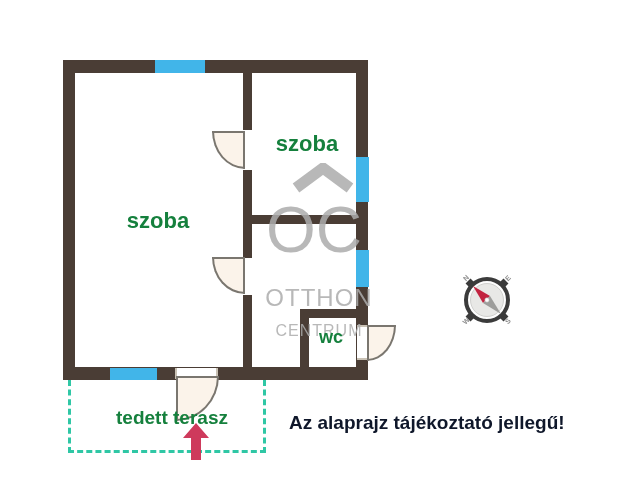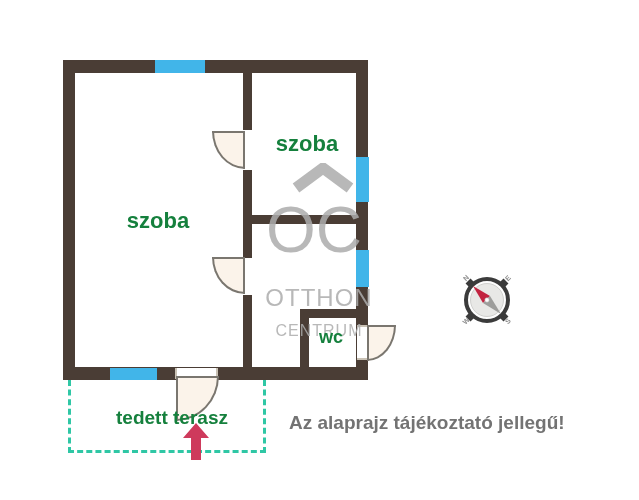--- a/index.html
+++ b/index.html
@@ -22,21 +22,21 @@
     position:absolute;color:rgba(172,172,172,0.85);font-weight:normal;z-index:5;
     white-space:nowrap;transform:translate(-50%,-50%);letter-spacing:1px;
   }
   .terrace{
     position:absolute;left:68px;top:380px;width:198px;height:73px;
     border-left:3px dashed #2fc7a5;border-right:3px dashed #2fc7a5;
     border-bottom:3px dashed #2fc7a5;box-sizing:border-box;z-index:1;
   }
   .disclaimer{
     position:absolute;left:289px;top:423px;transform:translateY(-50%);
-    font-size:19px;font-weight:bold;color:#737373;white-space:nowrap;z-index:6;
+    font-size:19px;font-weight:bold;color:#0f172a;white-space:nowrap;z-index:6;
   }
   .compass-ring{
     position:absolute;left:464px;top:277px;width:46px;height:46px;
     border:4px solid #3b3b3b;border-radius:50%;background:#fdfdfd;
     box-sizing:border-box;z-index:2;
   }
   .compass-inner{
     position:absolute;left:470px;top:283px;width:34px;height:34px;
     border:1px solid #d0d0ce;border-radius:50%;background:#e8e8e6;
     box-sizing:border-box;z-index:3;

